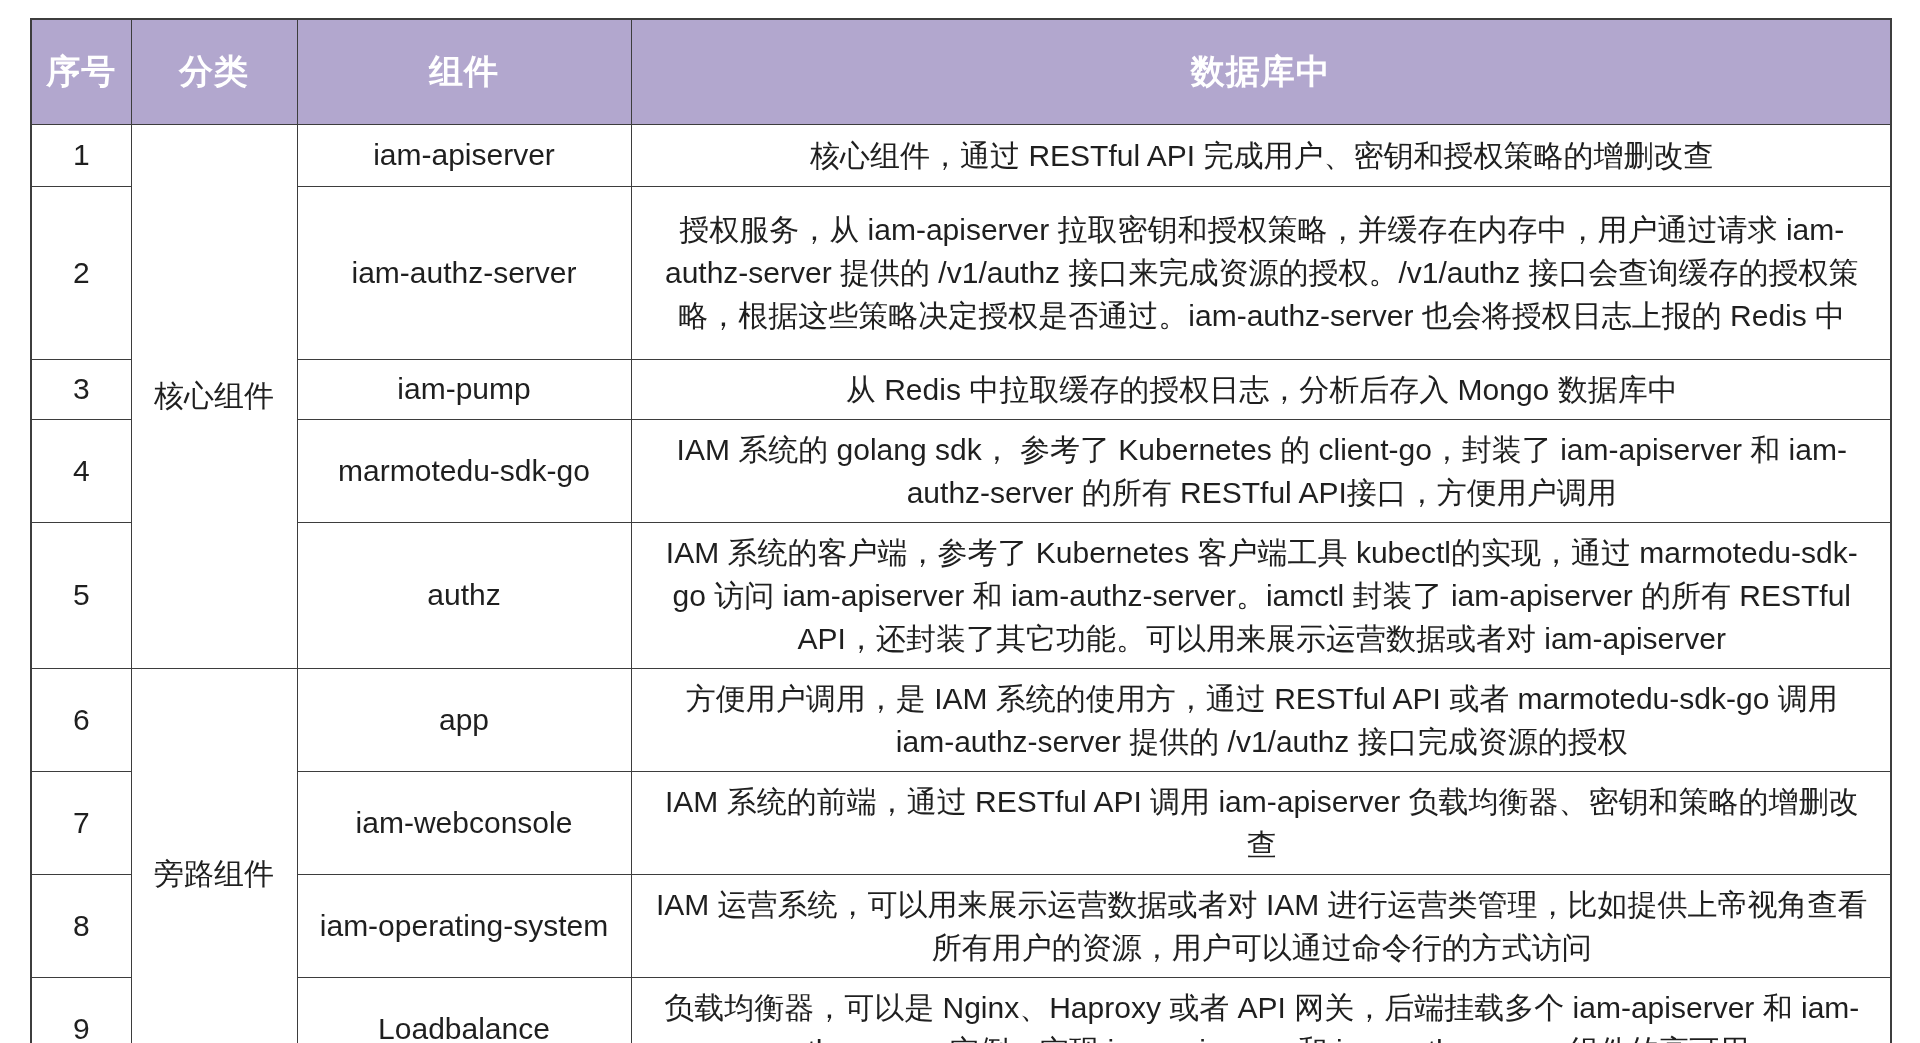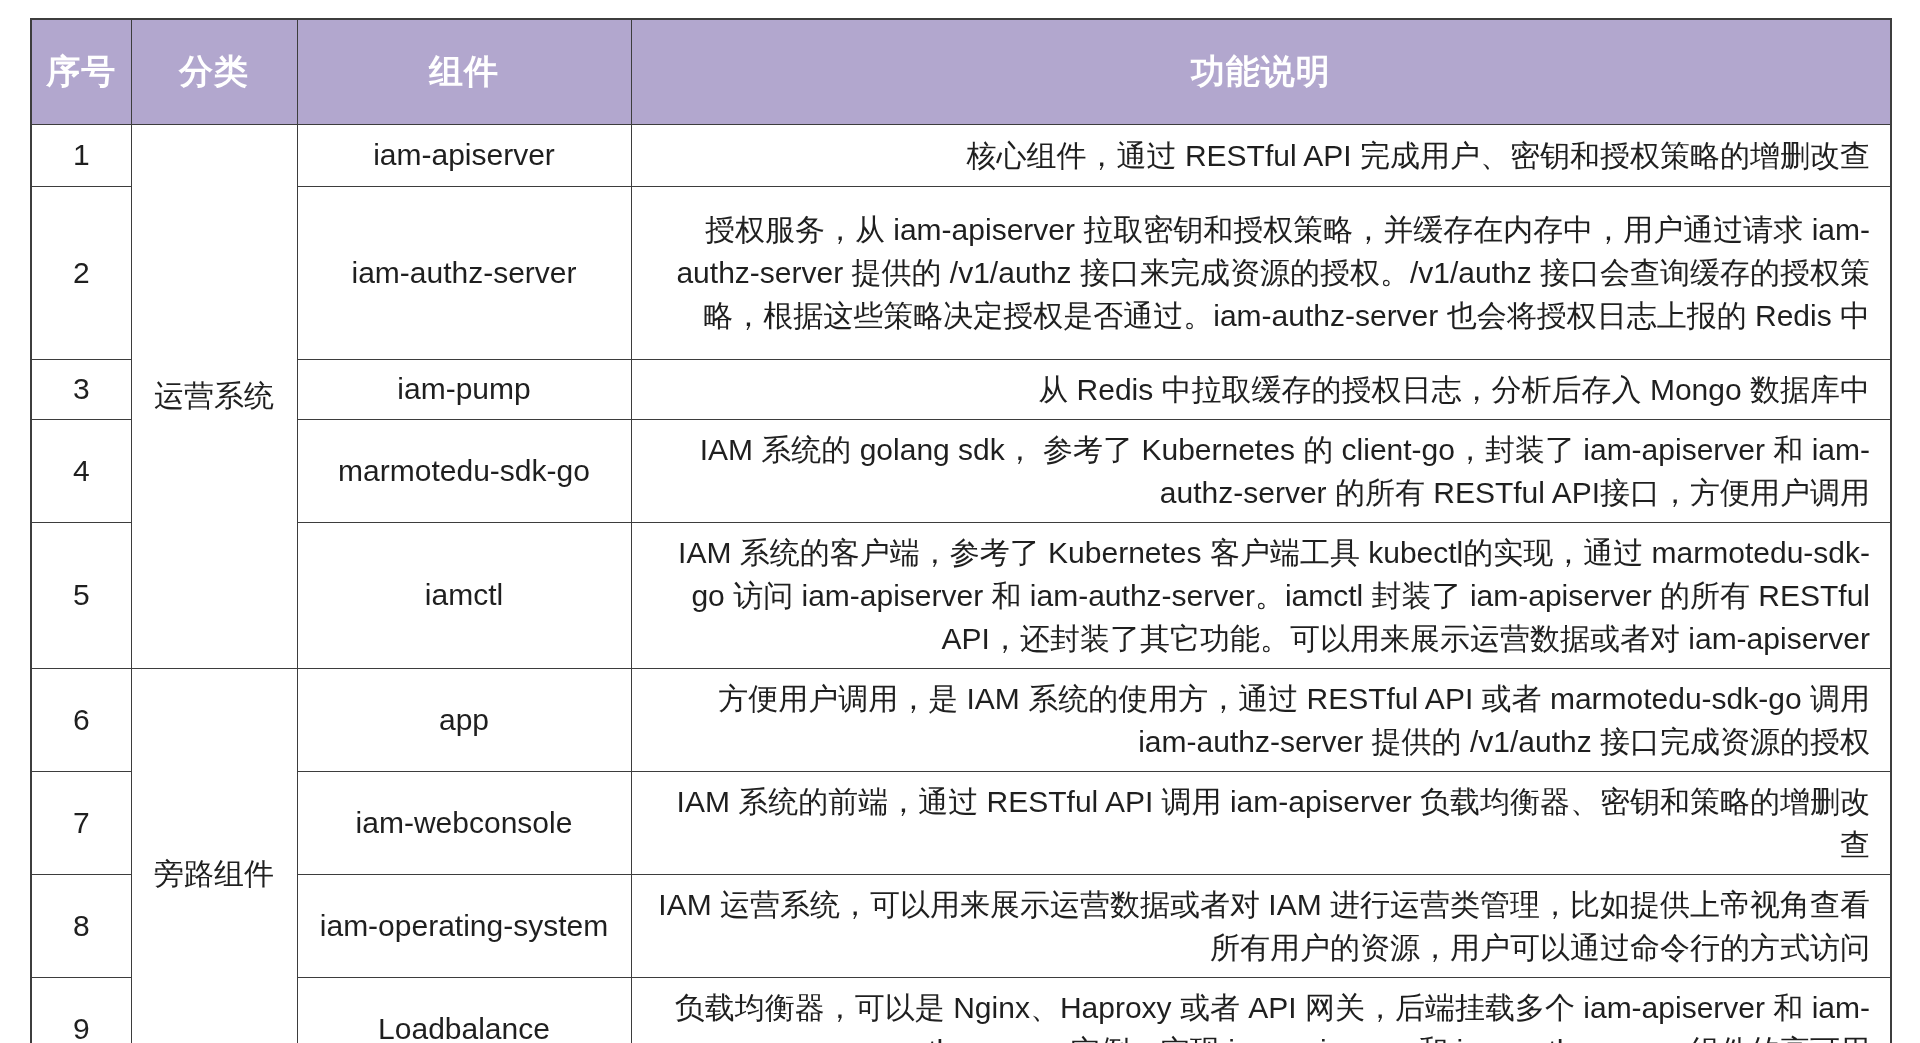--- a/index.html
+++ b/index.html
@@ -34,21 +34,21 @@
     vertical-align: middle;
     height: 105px;
     letter-spacing: 1px;
   }
   td.no-cell, td.cat-cell, td.comp-cell {
     text-align: center;
     vertical-align: middle;
     font-size: 30px;
   }
   td.desc-cell {
-    text-align: right;
+    text-align: center;
     vertical-align: middle;
     font-size: 30px;
     line-height: 43px;
     padding: 8px 20px 8px 22px;
   }
   tr.r1 { height: 62px; }
   tr.r2 { height: 173px; }
   tr.r3 { height: 60px; }
   tr.r4 { height: 95px; }
   tr.r5 { height: 135px; }
@@ -66,48 +66,48 @@
       <col style="width:100px">
       <col style="width:166px">
       <col style="width:334px">
       <col style="width:1260px">
     </colgroup>
     <thead>
       <tr>
         <th class="hdr">序号</th>
         <th class="hdr">分类</th>
         <th class="hdr">组件</th>
-        <th class="hdr">功能说明</th>
+        <th class="hdr">数据库中</th>
       </tr>
     </thead>
     <tbody>
       <tr class="r1">
         <td class="no-cell">1</td>
-        <td class="cat-cell" rowspan="5">运营系统</td>
+        <td class="cat-cell" rowspan="5">核心组件</td>
         <td class="comp-cell">iam-apiserver</td>
         <td class="desc-cell">核心组件，通过 RESTful API 完成用户、密钥和授权策略的增删改查</td>
       </tr>
       <tr class="r2">
         <td class="no-cell">2</td>
         <td class="comp-cell">iam-authz-server</td>
         <td class="desc-cell">授权服务，从 iam-apiserver 拉取密钥和授权策略，并缓存在内存中，用户通过请求 iam-authz-server 提供的 /v1/authz 接口来完成资源的授权。/v1/authz 接口会查询缓存的授权策略，根据这些策略决定授权是否通过。iam-authz-server 也会将授权日志上报的 Redis 中</td>
       </tr>
       <tr class="r3">
         <td class="no-cell">3</td>
         <td class="comp-cell">iam-pump</td>
         <td class="desc-cell">从 Redis 中拉取缓存的授权日志，分析后存入 Mongo 数据库中</td>
       </tr>
       <tr class="r4">
         <td class="no-cell">4</td>
         <td class="comp-cell">marmotedu-sdk-go</td>
         <td class="desc-cell">IAM 系统的 golang sdk， 参考了 Kubernetes 的 client-go，封装了 iam-apiserver 和 iam-authz-server 的所有 RESTful API接口，方便用户调用</td>
       </tr>
       <tr class="r5">
         <td class="no-cell">5</td>
-        <td class="comp-cell">iamctl</td>
+        <td class="comp-cell">authz</td>
         <td class="desc-cell">IAM 系统的客户端，参考了 Kubernetes 客户端工具 kubectl的实现，通过 marmotedu-sdk-go 访问 iam-apiserver 和 iam-authz-server。iamctl 封装了 iam-apiserver 的所有 RESTful API，还封装了其它功能。可以用来展示运营数据或者对 iam-apiserver</td>
       </tr>
       <tr class="r6">
         <td class="no-cell">6</td>
         <td class="cat-cell" rowspan="4">旁路组件</td>
         <td class="comp-cell">app</td>
         <td class="desc-cell">方便用户调用，是 IAM 系统的使用方，通过 RESTful API 或者 marmotedu-sdk-go 调用 iam-authz-server 提供的 /v1/authz 接口完成资源的授权</td>
       </tr>
       <tr class="r7">
         <td class="no-cell">7</td>

